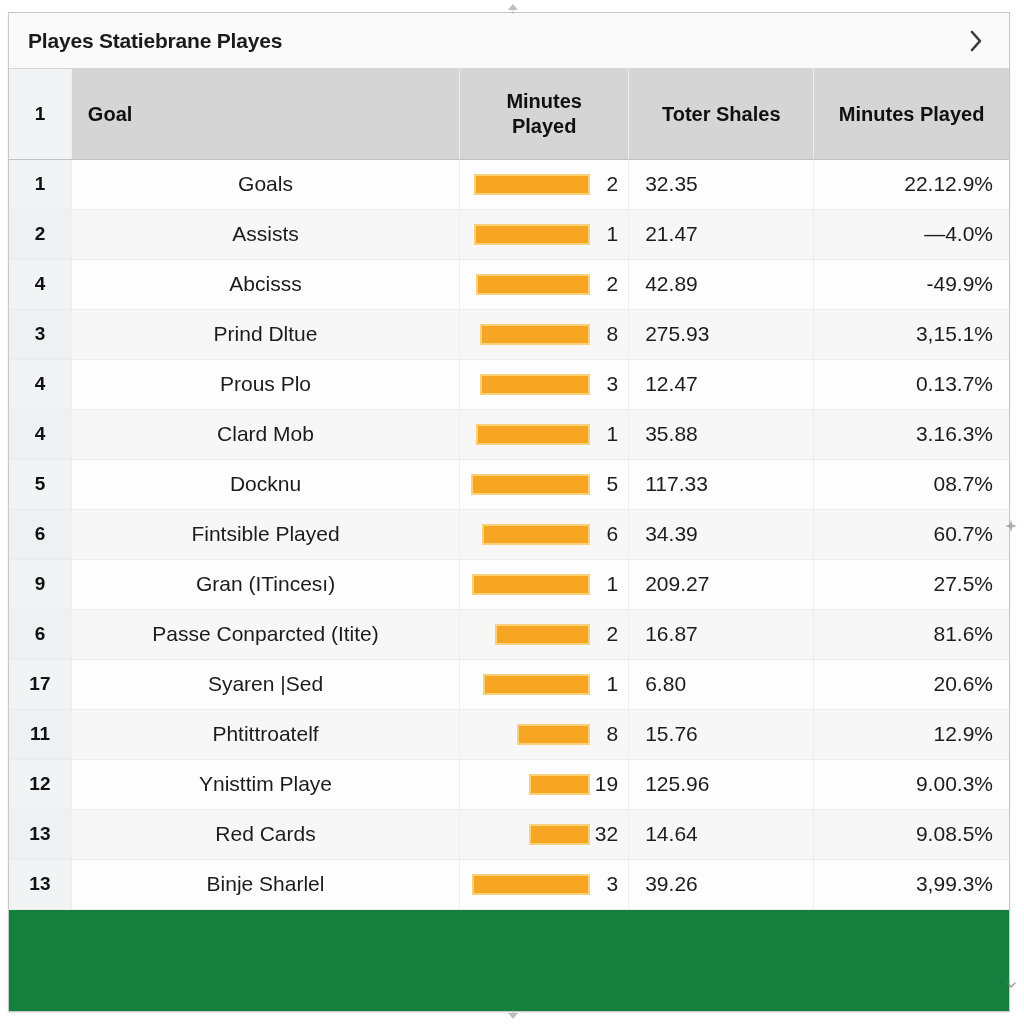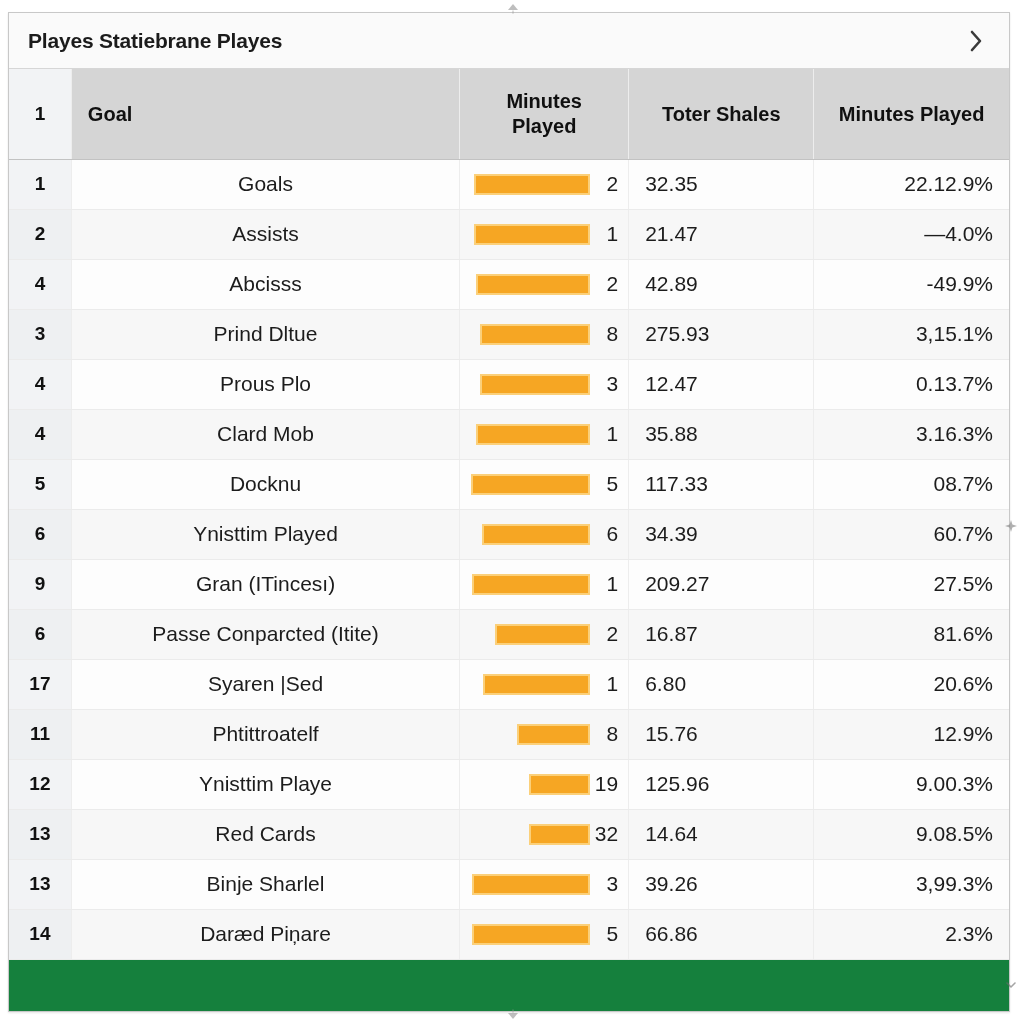--- a/index.html
+++ b/index.html
@@ -326,21 +326,21 @@
               <div class="barwrap">
                 <div class="bar" style="width: 119px; background: rgb(246, 166, 35); border-color: rgb(251, 208, 122);"></div>
                 <span class="barval">5</span>
               </div>
             </td>
             <td class="t-num">117.33</td>
             <td class="t-pct">08.7%</td>
           </tr>
           <tr>
             <td class="t-idx">6</td>
-            <td class="t-name">Ynisttim Played</td>
+            <td class="t-name">Fintsible Played</td>
             <td class="t-bar">
               <div class="barwrap">
                 <div class="bar" style="width: 108px; background: rgb(246, 166, 35); border-color: rgb(251, 208, 122);"></div>
                 <span class="barval">6</span>
               </div>
             </td>
             <td class="t-num">34.39</td>
             <td class="t-pct">60.7%</td>
           </tr>
           <tr>
@@ -420,29 +420,17 @@
             <td class="t-name">Binje Sharlel</td>
             <td class="t-bar">
               <div class="barwrap">
                 <div class="bar" style="width: 118px; background: rgb(246, 166, 35); border-color: rgb(251, 208, 122);"></div>
                 <span class="barval">3</span>
               </div>
             </td>
             <td class="t-num">39.26</td>
             <td class="t-pct">3,99.3%</td>
           </tr>
-          <tr>
-            <td class="t-idx">14</td>
-            <td class="t-name">Daræd Piņare</td>
-            <td class="t-bar">
-              <div class="barwrap">
-                <div class="bar" style="width: 118px; background: rgb(246, 166, 35); border-color: rgb(251, 208, 122);"></div>
-                <span class="barval">5</span>
-              </div>
-            </td>
-            <td class="t-num">66.86</td>
-            <td class="t-pct">2.3%</td>
-          </tr>
         </tbody>
     </table>
 
   </div>
 </div>
 
 </body></html>

